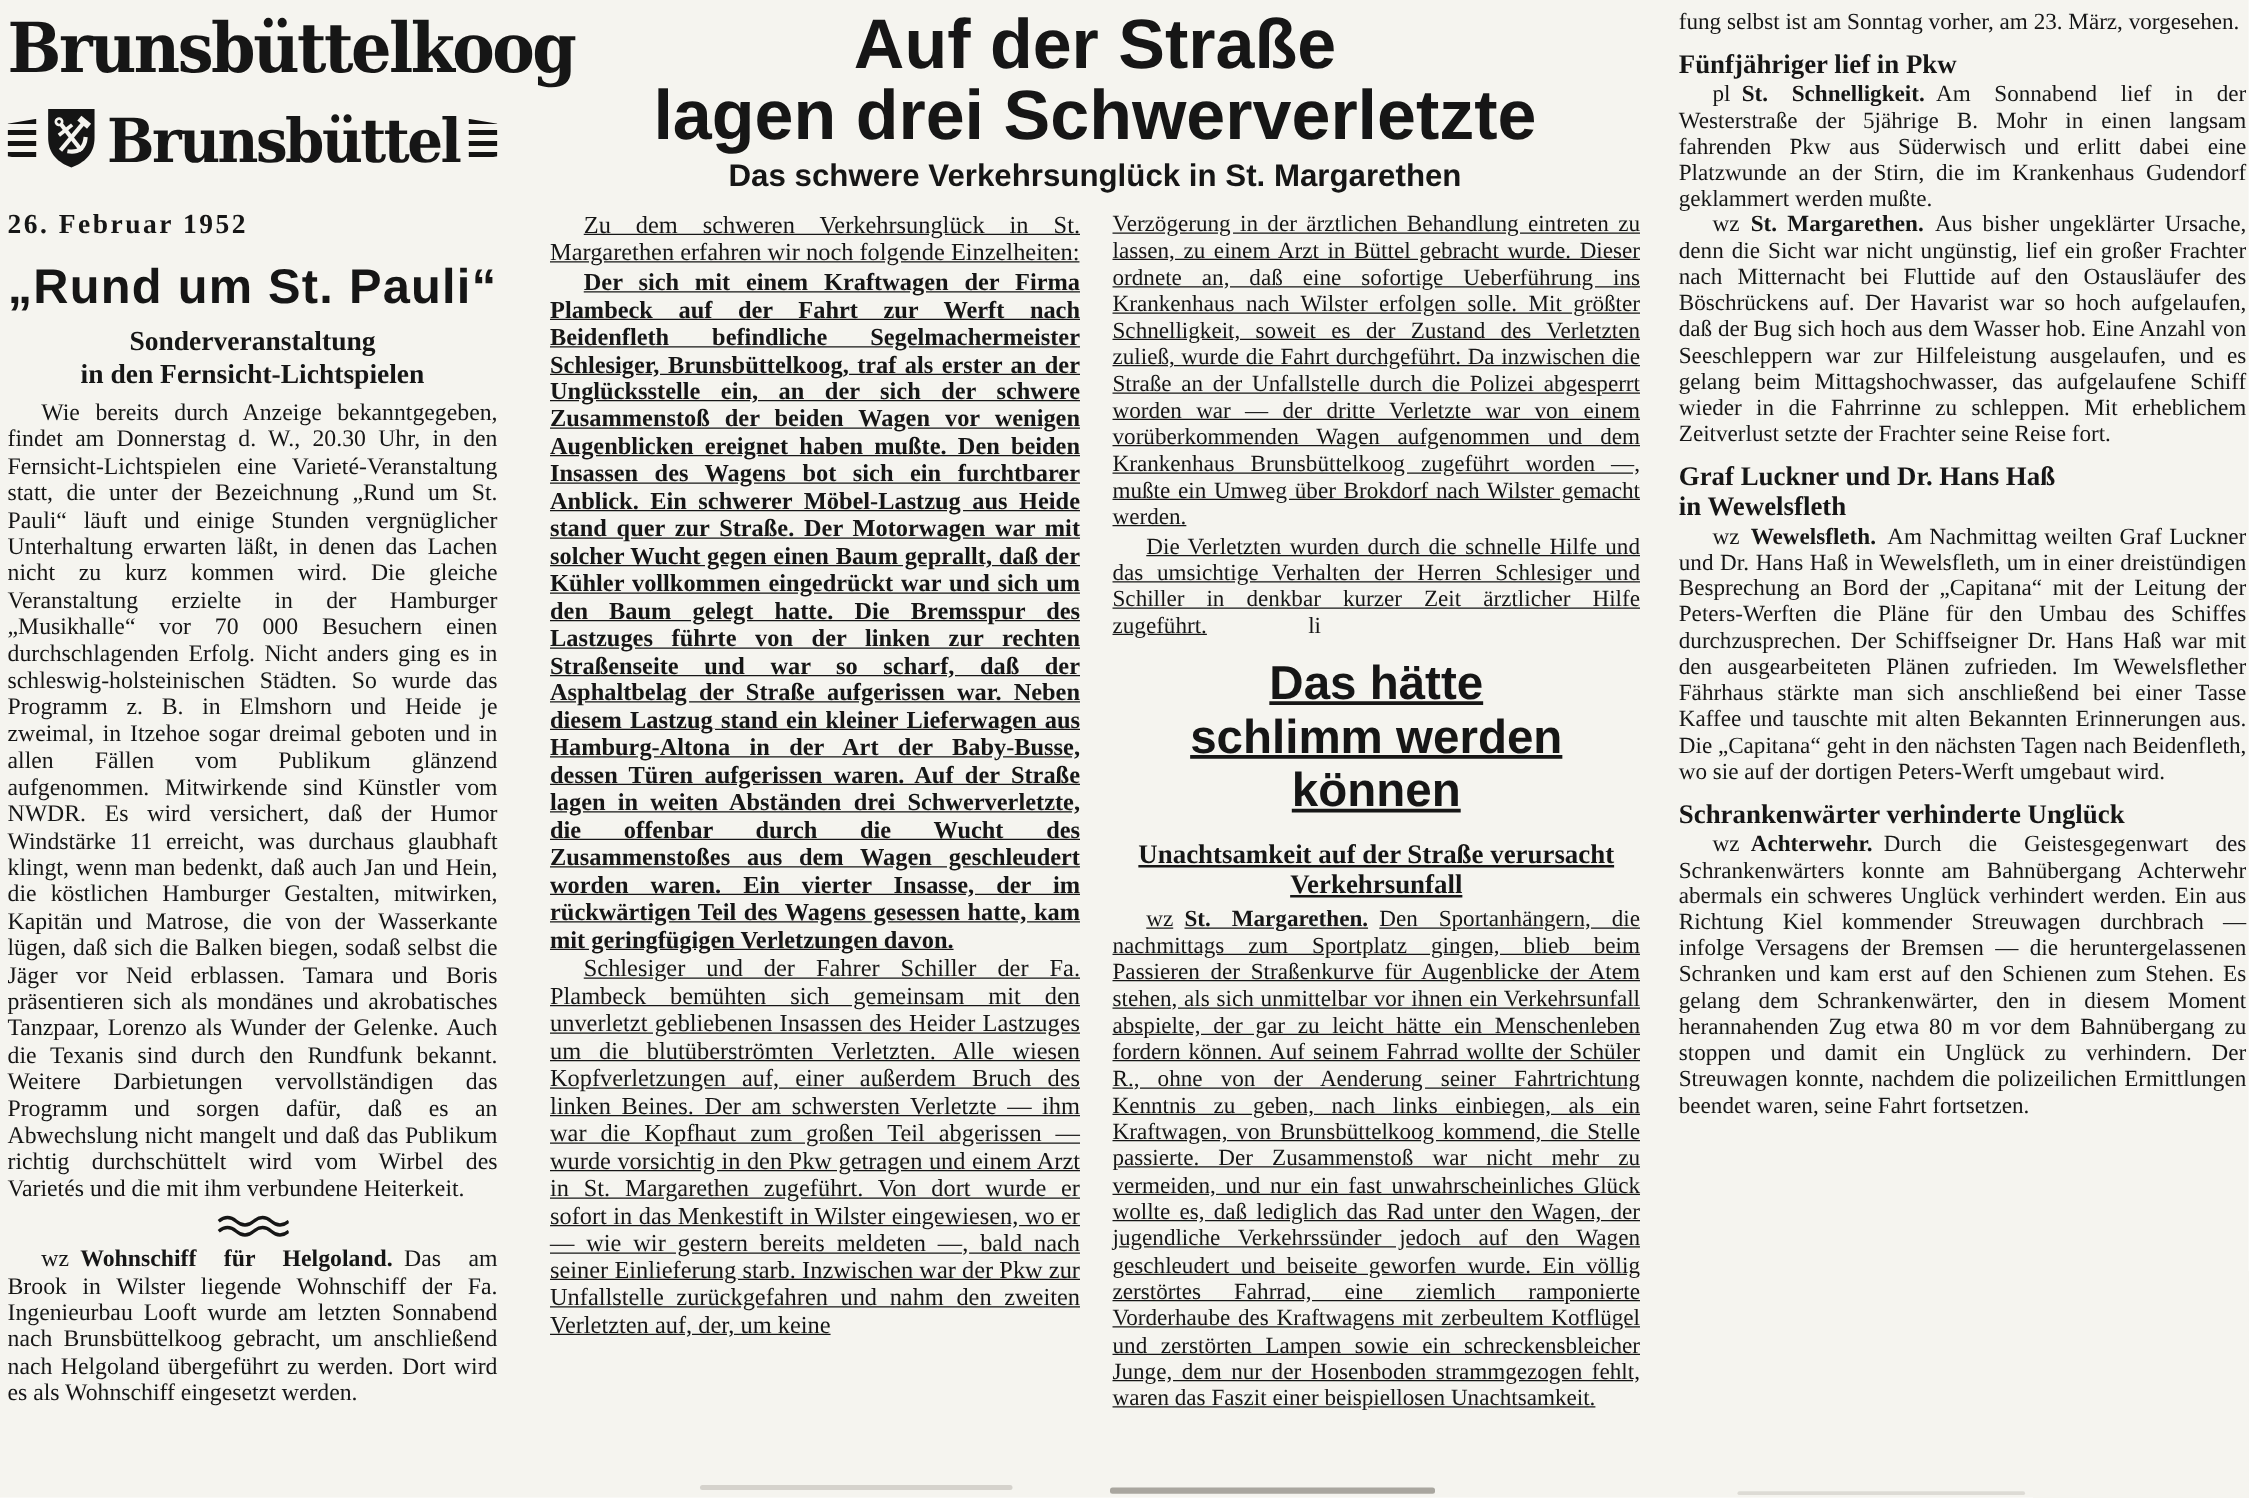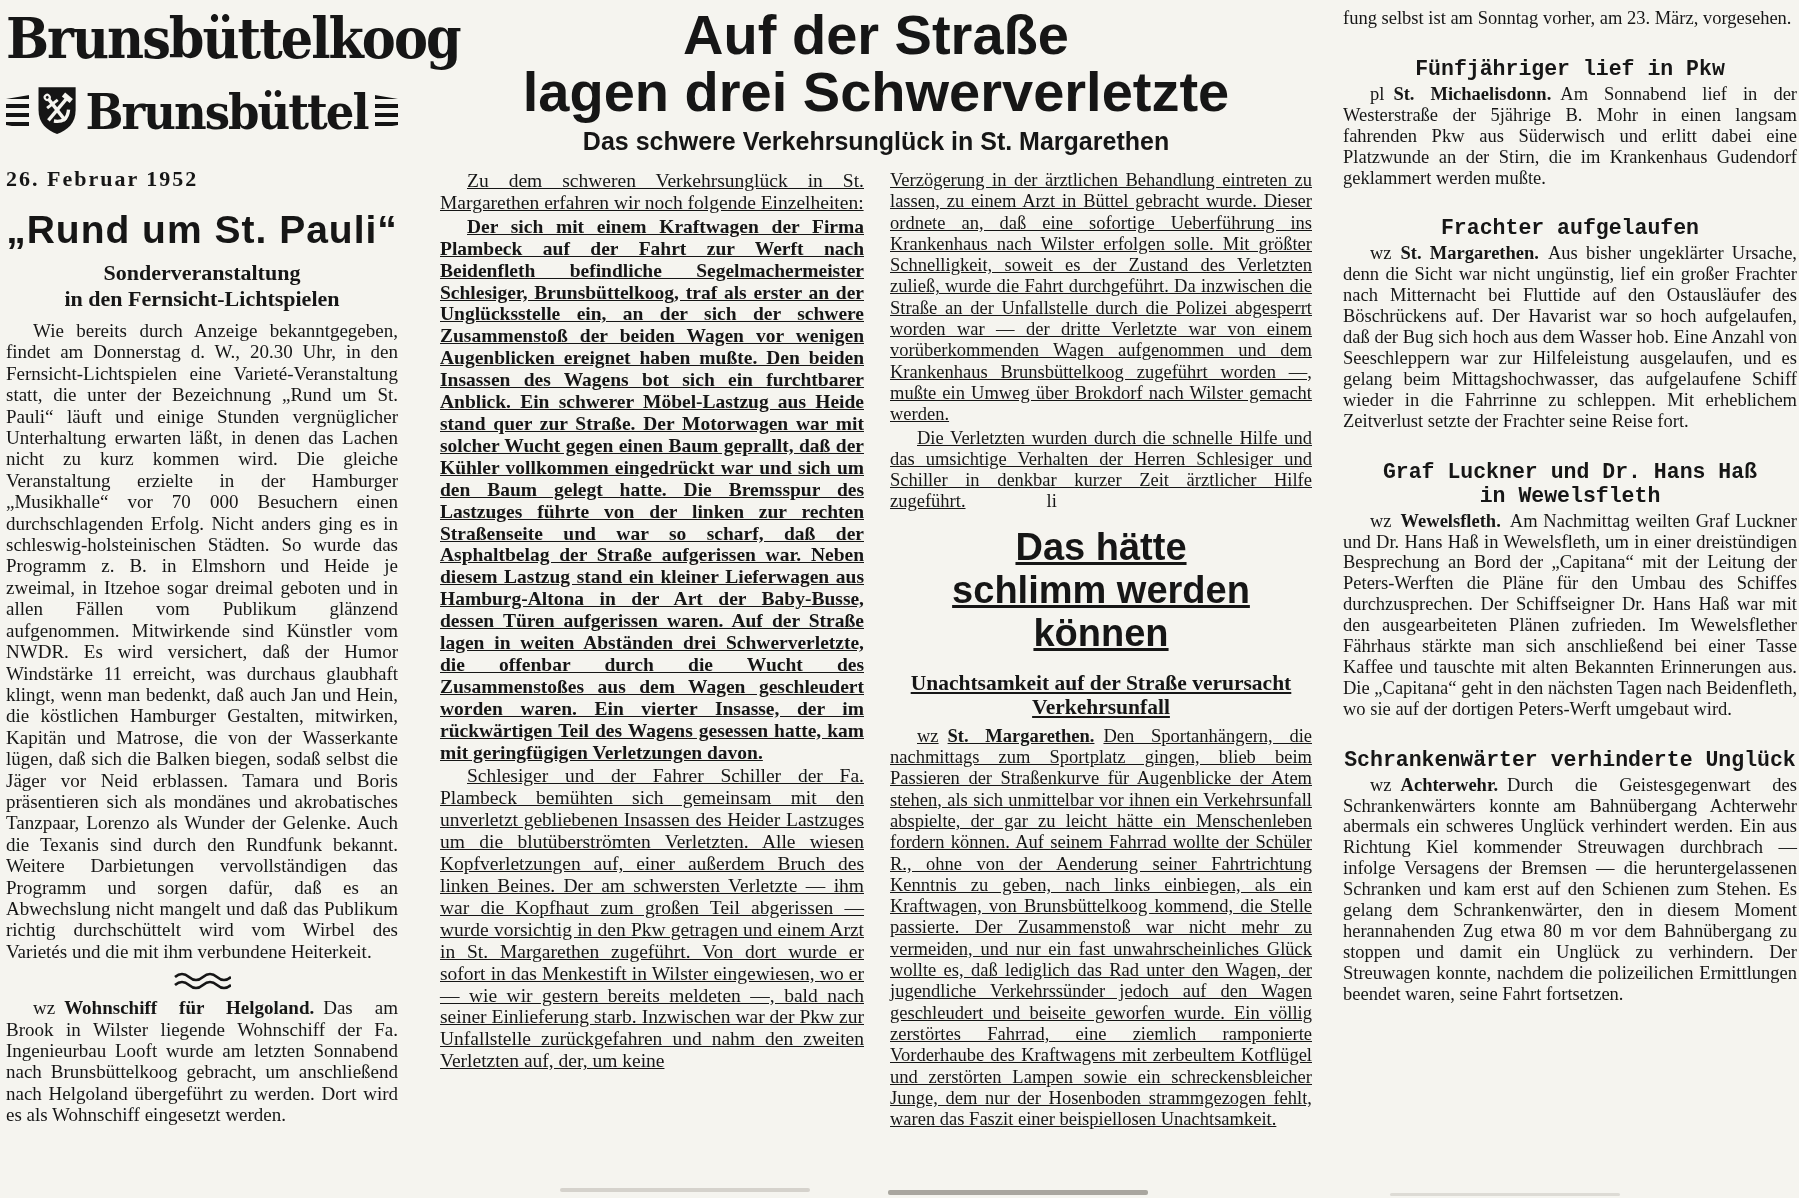--- a/index.html
+++ b/index.html
@@ -65,22 +65,22 @@
   .haette-head{
     font-family:"Liberation Sans", sans-serif; font-weight:700;
     font-size:38px; line-height:43px; text-align:center; margin-top:13px;
   }
   .haette-sub{font-weight:700; font-size:21.5px; line-height:24px; text-align:center; margin-top:16px;}
   .haette-body{margin-top:7px;}
 
   
   .col4{left:1343px; top:8px; width:454px; font-size:18.5px; line-height:20.9px;}
   .c4-heading{
-    text-align:center; font-weight:700; font-size:21.5px; line-height:24px;
-    margin-top:28px; margin-bottom:3px;font-family:Liberation Mono, monospace;
+    text-align:left; font-weight:700; font-size:21.5px; line-height:24px;
+    margin-top:10px; margin-bottom:3px;
   }
 
   
   .smudge{position:absolute; background:#b9b6ae; border-radius:2px;}
   .smudge.s1{left:560px; top:1188px; width:250px; height:4px; opacity:.55;}
   .smudge.s2{left:888px; top:1190px; width:260px; height:5px; opacity:.75; background:#8f8c84;}
   .smudge.s3{left:1390px; top:1193px; width:230px; height:3px; opacity:.4;}
 </style>
 </head>
 <body>
@@ -159,24 +159,23 @@
         </p>
       </div>
     </div>
   </div>
 
   <div class="col col4 j">
     <p>fung selbst ist am Sonntag vorher, am 23. März, vorgesehen.</p>
 
     <div class="c4-heading">Fünfjähriger lief in Pkw</div>
     <p class="ind">
-      <span class="prefix">pl</span><span class="lead">St. Michaelisdonn.</span><span>Am Sonnabend lief in der Westerstraße der 5jährige B. Mohr in einen langsam fahrenden Pkw aus Süderwisch und erlitt dabei eine Platzwunde an der Stirn, die im Krankenhaus Gudendorf geklammert werden mußte.</span>
+      <span class="prefix">pl</span><span class="lead">St. Schnelligkeit.</span><span>Am Sonnabend lief in der Westerstraße der 5jährige B. Mohr in einen langsam fahrenden Pkw aus Süderwisch und erlitt dabei eine Platzwunde an der Stirn, die im Krankenhaus Gudendorf geklammert werden mußte.</span>
     </p>
 
-    <div class="c4-heading">Frachter aufgelaufen</div>
     <p class="ind">
       <span class="prefix">wz</span><span class="lead">St. Margarethen.</span><span>Aus bisher ungeklärter Ursache, denn die Sicht war nicht ungünstig, lief ein großer Frachter nach Mitternacht bei Fluttide auf den Ostausläufer des Böschrückens auf. Der Havarist war so hoch aufgelaufen, daß der Bug sich hoch aus dem Wasser hob. Eine Anzahl von Seeschleppern war zur Hilfeleistung ausgelaufen, und es gelang beim Mittagshochwasser, das aufgelaufene Schiff wieder in die Fahrrinne zu schleppen. Mit erheblichem Zeitverlust setzte der Frachter seine Reise fort.</span>
     </p>
 
     <div class="c4-heading">
       <div>Graf Luckner und Dr. Hans Haß</div>
       <div>in Wewelsfleth</div>
     </div>
     <p class="ind">
       <span class="prefix">wz</span><span class="lead">Wewelsfleth.</span><span>Am Nachmittag weilten Graf Luckner und Dr. Hans Haß in Wewelsfleth, um in einer dreistündigen Besprechung an Bord der „Capitana“ mit der Leitung der Peters-Werften die Pläne für den Umbau des Schiffes durchzusprechen. Der Schiffseigner Dr. Hans Haß war mit den ausgearbeiteten Plänen zufrieden. Im Wewelsflether Fährhaus stärkte man sich anschließend bei einer Tasse Kaffee und tauschte mit alten Bekannten Erinnerungen aus. Die „Capitana“ geht in den nächsten Tagen nach Beidenfleth, wo sie auf der dortigen Peters-Werft umgebaut wird.</span>

